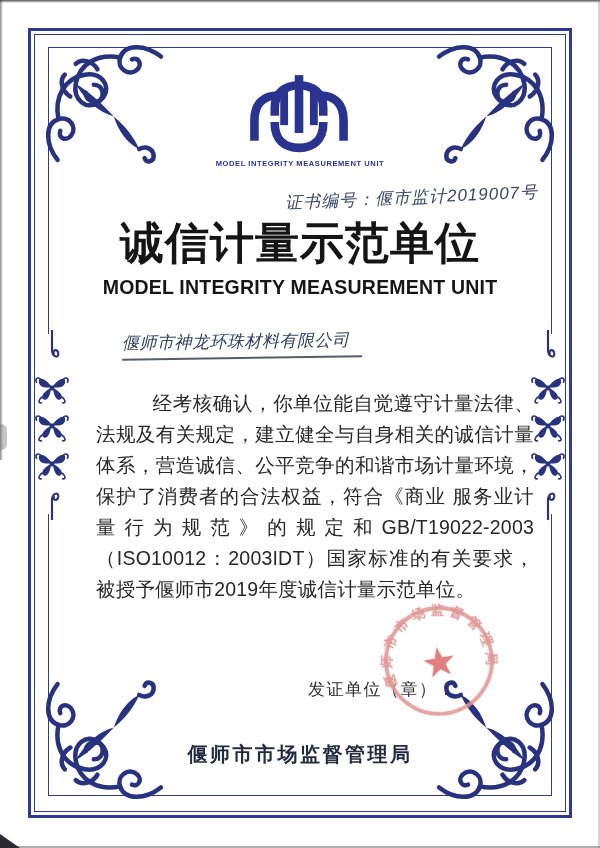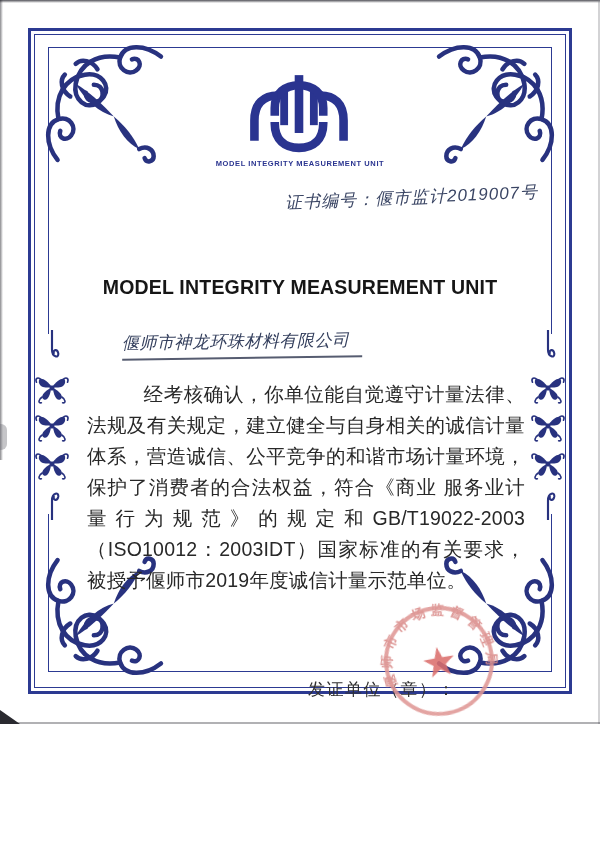--- a/index.html
+++ b/index.html
@@ -1,16 +1,16 @@
 <!DOCTYPE html>
 <html><head>
 <meta charset="utf-8">
 <style>
   html,body{margin:0;padding:0;background:#fff;}
-  .page{position:relative;width:600px;height:724px;background:#ffffff;overflow:hidden;
+  .page{position:relative;width:600px;height:848px;background:#ffffff;overflow:hidden;
         font-family:"Liberation Sans","DejaVu Sans",sans-serif;}
 
   
   .edge-top{position:absolute;top:0;left:0;right:0;height:3px;
     background:linear-gradient(to bottom,rgba(40,40,48,.8),rgba(40,40,48,0));}
   .edge-left{position:absolute;left:0;top:0;width:3px;height:460px;
     background:linear-gradient(to right,rgba(40,40,48,.55),rgba(40,40,48,0));}
   .edge-right{position:absolute;right:0;top:0;width:2px;height:100%;background:rgba(130,130,136,.35);}
   .edge-bottom{position:absolute;bottom:0;left:0;right:0;height:2px;background:rgba(60,60,68,.4);}
   .corner-blot{position:absolute;bottom:0;left:0;width:20px;height:14px;background:#2a2a30;
@@ -47,21 +47,21 @@
   .company{position:absolute;left:122px;top:330px;width:240px;font-size:17px;color:#35405e;
     font-style:italic;letter-spacing:.5px;border-bottom:2px solid #565c70;padding-bottom:4px;
     transform:rotate(-.8deg);white-space:nowrap;}
 
   .title-zh{position:absolute;left:0;right:0;top:214px;margin:0;text-align:center;
     font-family:"Liberation Serif","DejaVu Serif",serif;font-size:44px;font-weight:900;
     letter-spacing:1px;color:#151515;}
   .title-en{position:absolute;left:0;right:0;top:276px;text-align:center;
     font-size:19.5px;font-weight:bold;letter-spacing:.2px;color:#161616;}
 
-  .body-text{position:absolute;left:80px;width:438px;top:372px;margin:7px;
+  .body-text{position:absolute;left:80px;width:438px;top:372px;margin:16px;
     font-size:19.5px;line-height:31px;text-align:justify;text-indent:2.9em;
     color:#282828;letter-spacing:.2px;}
 
   .issuer-label{position:absolute;left:308px;top:678px;font-size:17px;color:#2f2f2f;letter-spacing:1.5px;}
 
   .seal{position:absolute;left:378px;top:600px;width:122px;height:122px;
     transform:rotate(-10deg);opacity:.88;filter:blur(.4px);}
   .seal-ring{fill:none;stroke:#e09896;stroke-width:4;}
   .seal-star{fill:#db6f6d;}
   .seal-text{font-size:13px;letter-spacing:5px;fill:#d98a88;font-weight:bold;}
@@ -180,20 +180,21 @@
       <path d="M44,56 L44,46 C44,27 57,17 75,17 C93,17 106,27 106,46 L106,56"></path>
       <path d="M44,64 L44,66 C44,87 57,97 75,97 C93,97 106,87 106,66 L106,64"></path>
       <path d="M18,88 L18,62 C18,40 30,30 48,30"></path>
       <path d="M132,88 L132,62 C132,40 120,30 102,30"></path>
     </g>
   </svg>
   <div class="logo-caption">MODEL INTEGRITY MEASUREMENT UNIT</div>
 
   <div class="cert-no">证书编号：偃市监计2019007号</div>
 
+  <h1 class="title-zh">诚信计量示范单位</h1>
   <div class="title-en">MODEL INTEGRITY MEASUREMENT UNIT</div>
 
   <div class="company">偃师市神龙环珠材料有限公司</div>
 
   <p class="body-text">经考核确认，你单位能自觉遵守计量法律、法规及有关规定，建立健全与自身相关的诚信计量体系，营造诚信、公平竞争的和谐市场计量环境，保护了消费者的合法权益，符合《商业 服务业计量行为规范》的规定和GB/T19022-2003（ISO10012：2003IDT）国家标准的有关要求，被授予偃师市2019年度诚信计量示范单位。</p>
 
   <div class="issuer-label">发证单位（章）：</div>
 
   <svg class="seal" viewBox="0 0 120 120">
     <defs>

